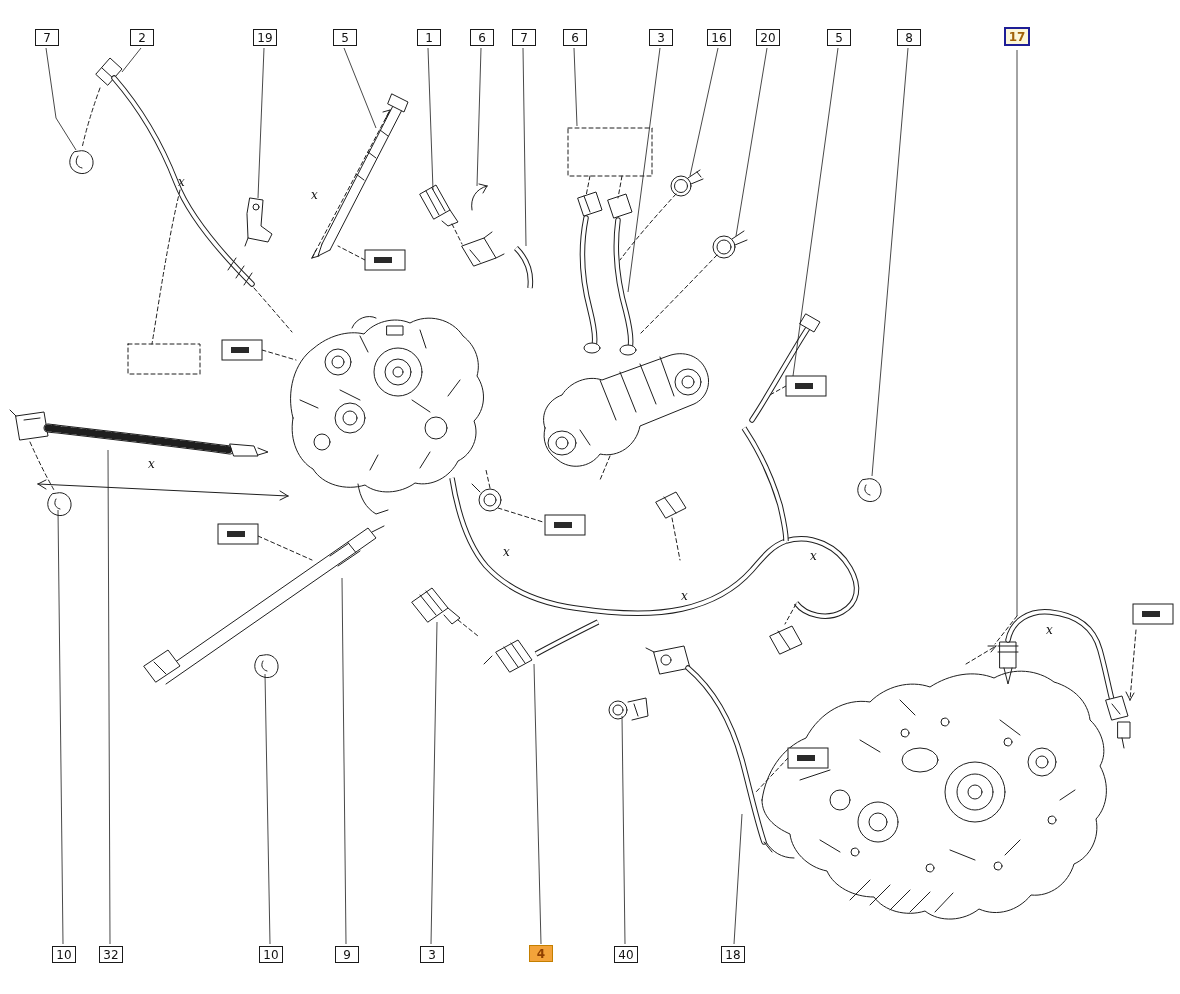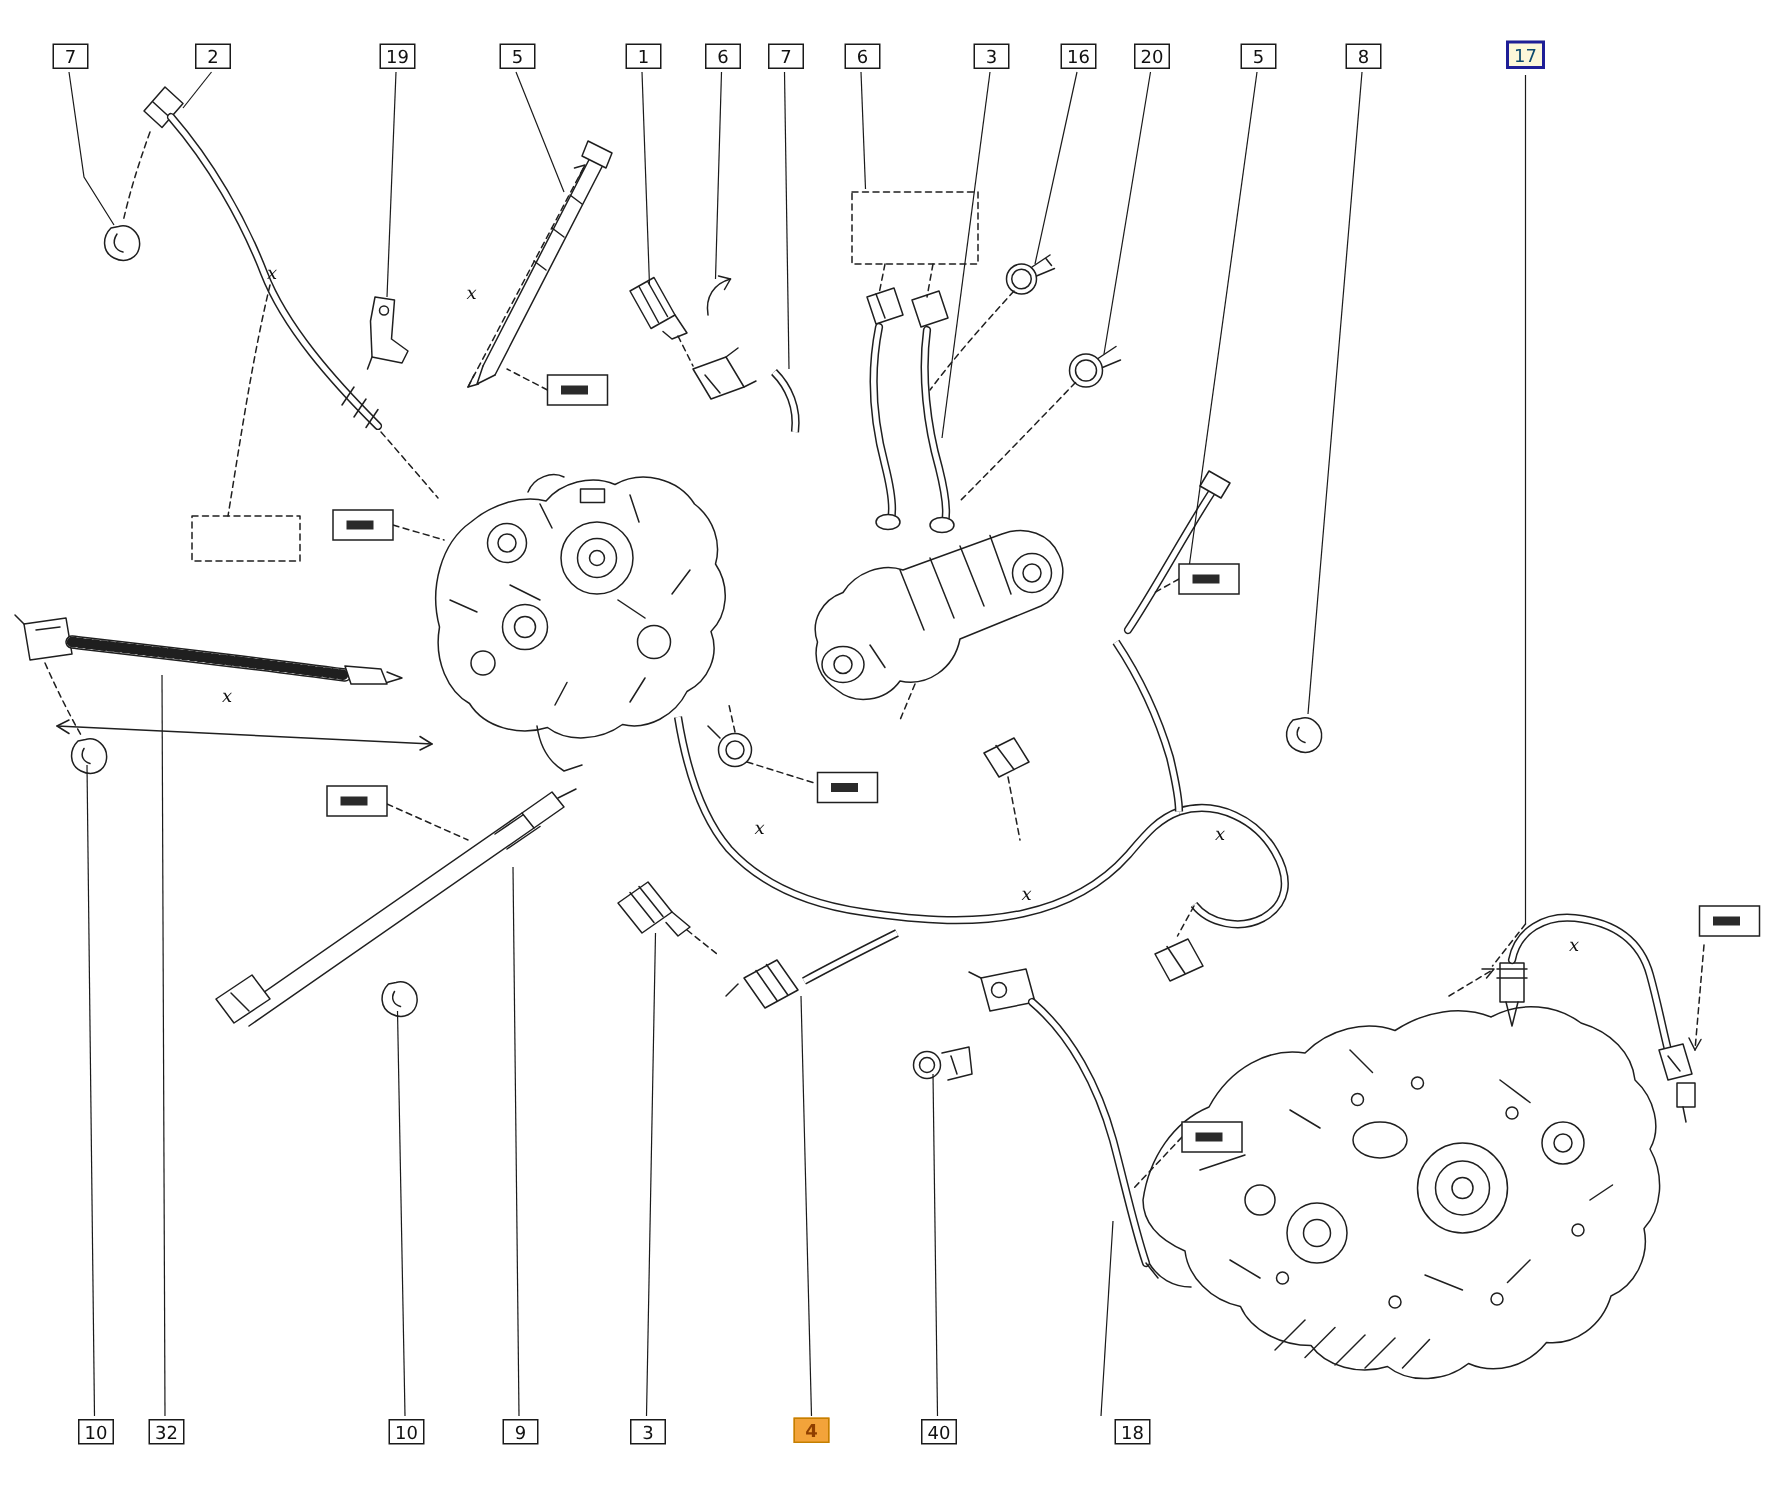--- a/index.html
+++ b/index.html
@@ -19,22 +19,22 @@
     color:#111111;
     display:flex;align-items:center;justify-content:center;
     font:12px "DejaVu Sans", sans-serif;
     z-index:5;
     cursor:pointer;
     user-select:none;
   }
   .co.hl-blue{
     border:2px solid #1e1e96;
     background:#fcf7d9;
-    color:#0c4a6e;
-    font-weight:normal;
+    color:#a16207;
+    font-weight:bold;
   }
   .co.hl-orange{
     background:#f3a33a;
     border-color:#c47f00;
     color:#8f3f00;
     font-weight:bold;
   }
   .ln{stroke:#1a1a1a;stroke-width:0.8;fill:none;}
   .art{stroke:#1f1f1f;stroke-width:1;fill:none;stroke-linecap:round;stroke-linejoin:round;}
   .dash{stroke-dasharray:4 3;}
@@ -416,15 +416,15 @@
   <div class="co" style="left:897px;top:29px">8</div>
   <div class="co hl-blue" style="left:1004px;top:27px">17</div>
 
   <div class="co" style="left:52px;top:946px">10</div>
   <div class="co" style="left:99px;top:946px">32</div>
   <div class="co" style="left:259px;top:946px">10</div>
   <div class="co" style="left:335px;top:946px">9</div>
   <div class="co" style="left:420px;top:946px">3</div>
   <div class="co hl-orange" style="left:529px;top:945px">4</div>
   <div class="co" style="left:614px;top:946px">40</div>
-  <div class="co" style="left:743px;top:946px">18</div>
+  <div class="co" style="left:721px;top:946px">18</div>
 
 </div>
 
 </body></html>

